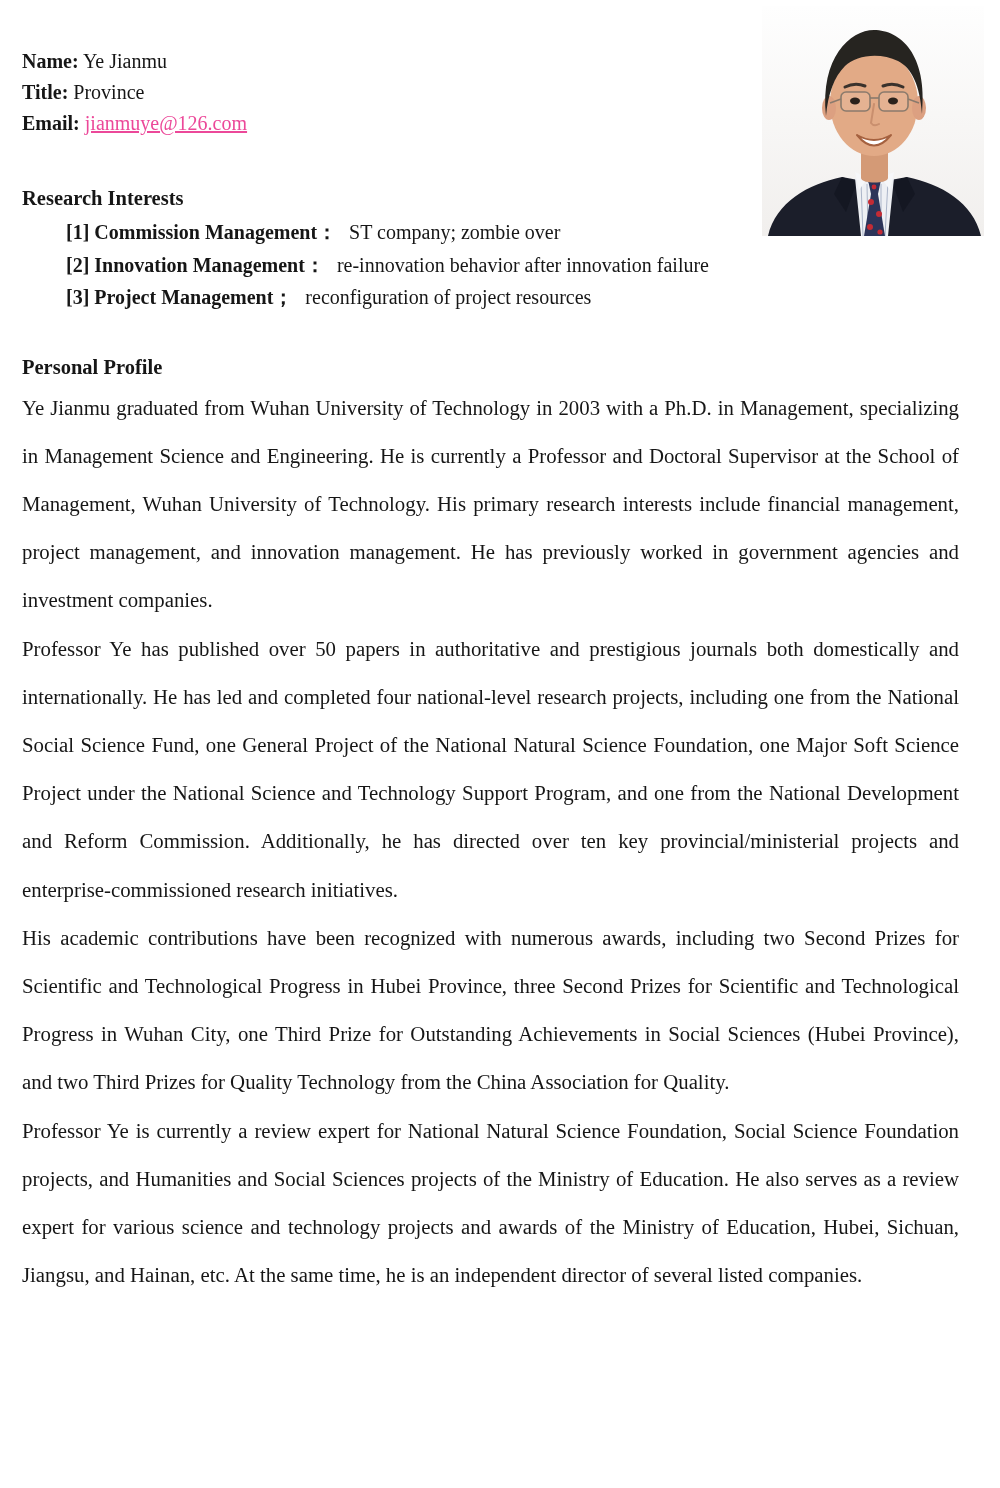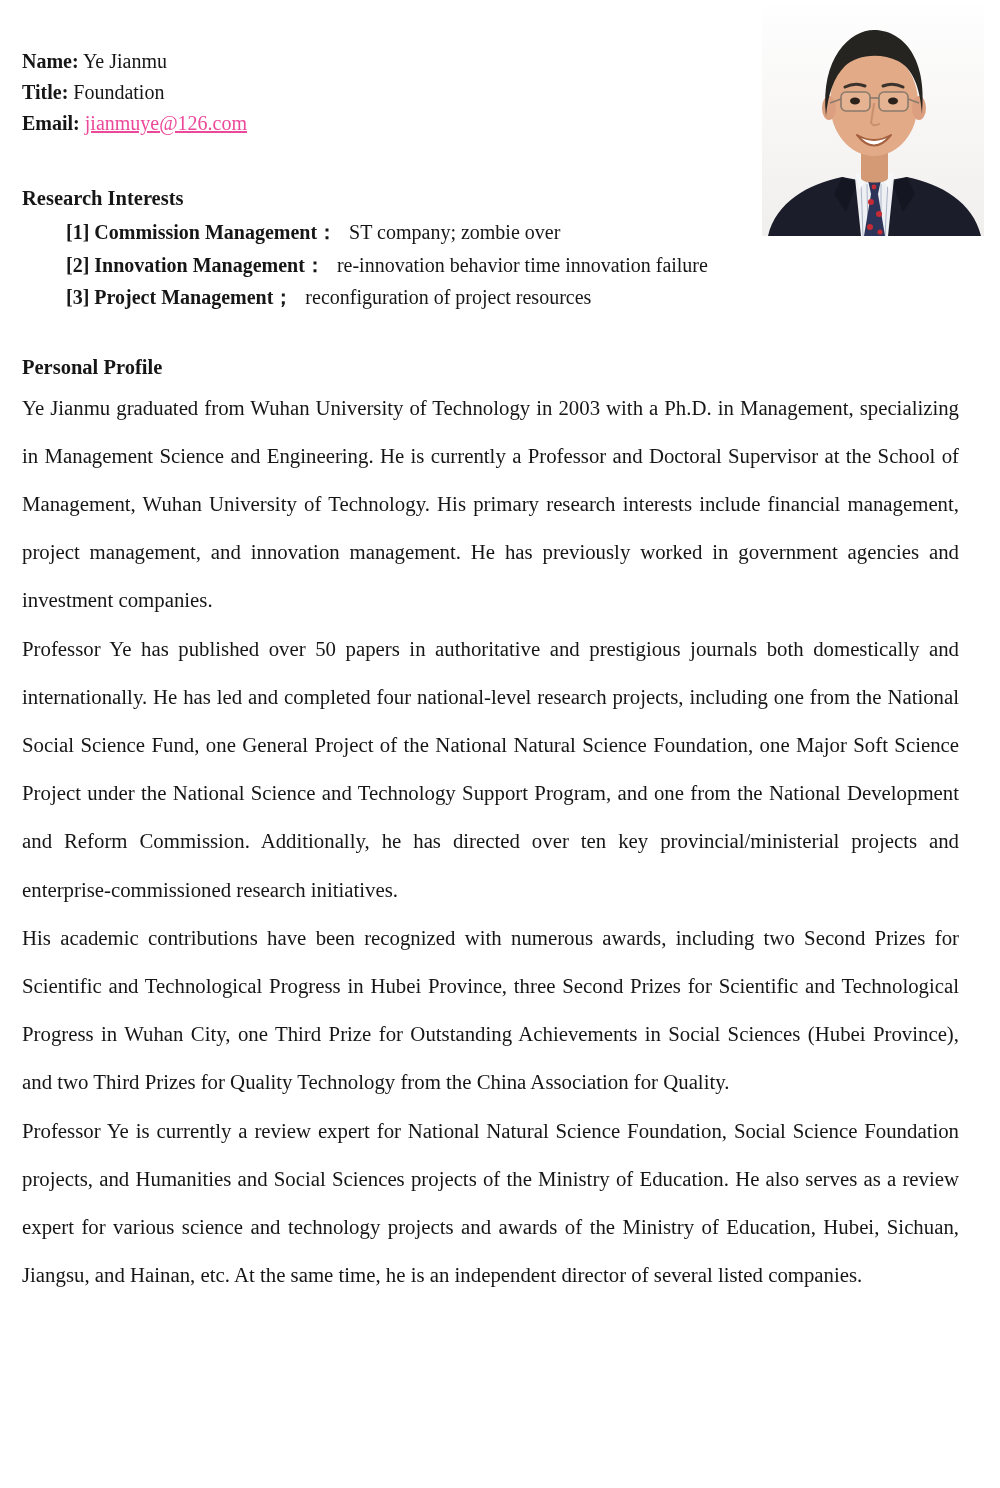--- a/index.html
+++ b/index.html
@@ -138,40 +138,40 @@
 
   <div class="content">
 
     <div>
       <div class="info-line">
         <span class="label">Name:</span>
         <span>Ye Jianmu</span>
       </div>
       <div class="info-line">
         <span class="label">Title:</span>
-        <span>Foundation</span>
+        <span>Province</span>
       </div>
       <div class="info-line">
         <span class="label">Email:</span>
         <a class="email-link">jianmuye@126.com</a>
       </div>
     </div>
 
     <div class="section-heading ri-heading">Research Interests</div>
 
     <div class="ri-list">
       <div class="ri-item">
         <span class="ri-index">[1]</span>
         <span class="ri-field">Commission Management：</span>
         <span class="ri-topics">ST company; zombie over</span>
       </div>
       <div class="ri-item">
         <span class="ri-index">[2]</span>
         <span class="ri-field">Innovation Management：</span>
-        <span class="ri-topics">re-innovation behavior time innovation failure</span>
+        <span class="ri-topics">re-innovation behavior after innovation failure</span>
       </div>
       <div class="ri-item">
         <span class="ri-index">[3]</span>
         <span class="ri-field">Project Management；</span>
         <span class="ri-topics">reconfiguration of project resources</span>
       </div>
     </div>
 
     <div class="section-heading pp-heading">Personal Profile</div>
 

